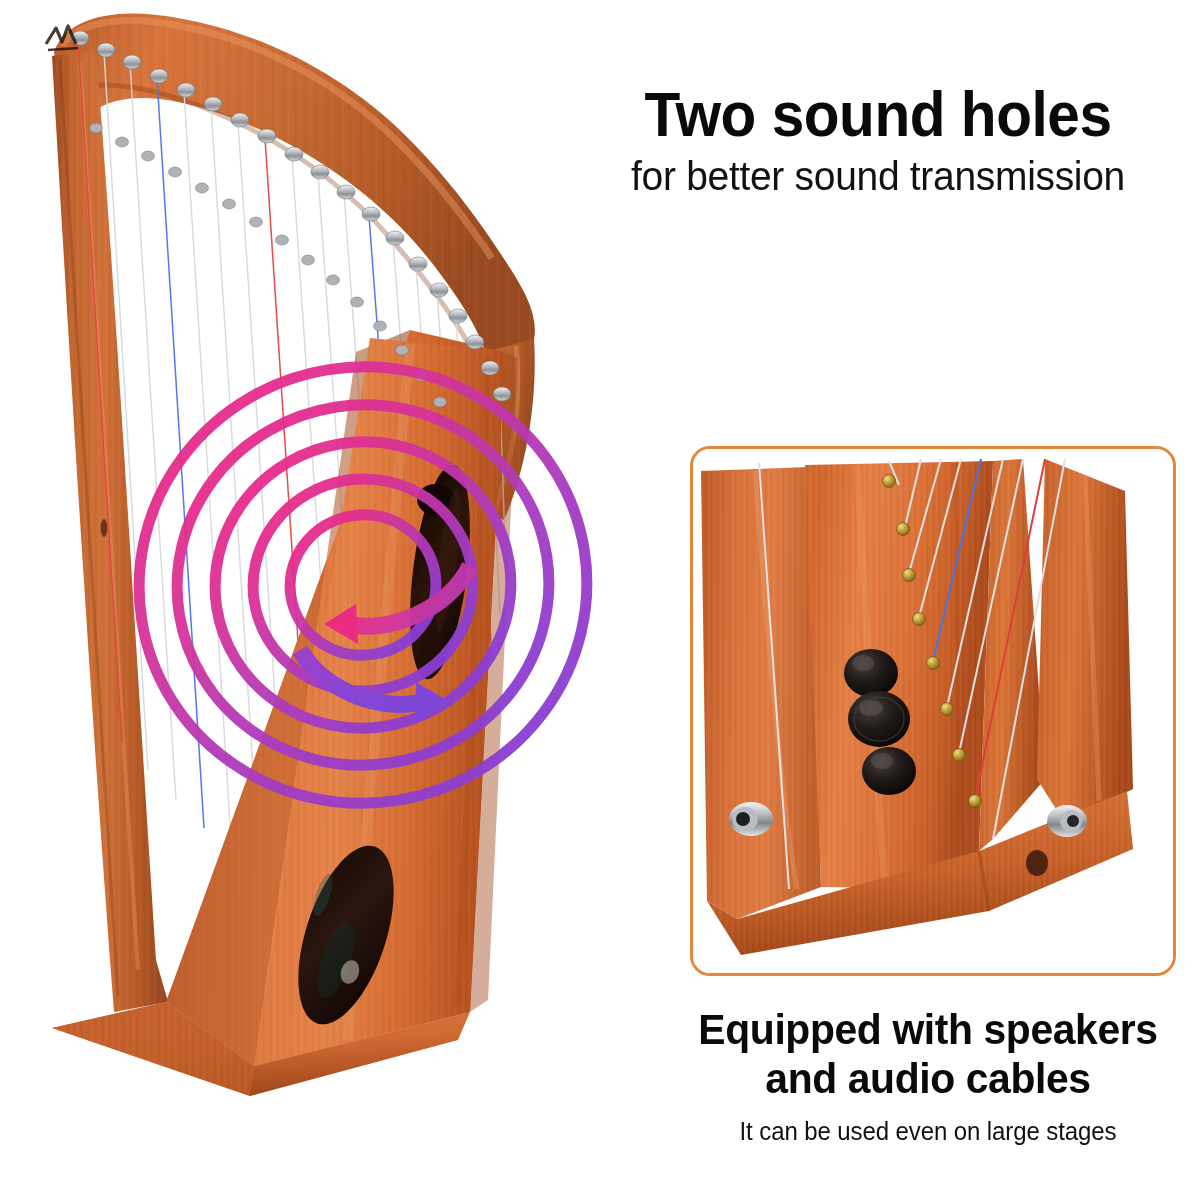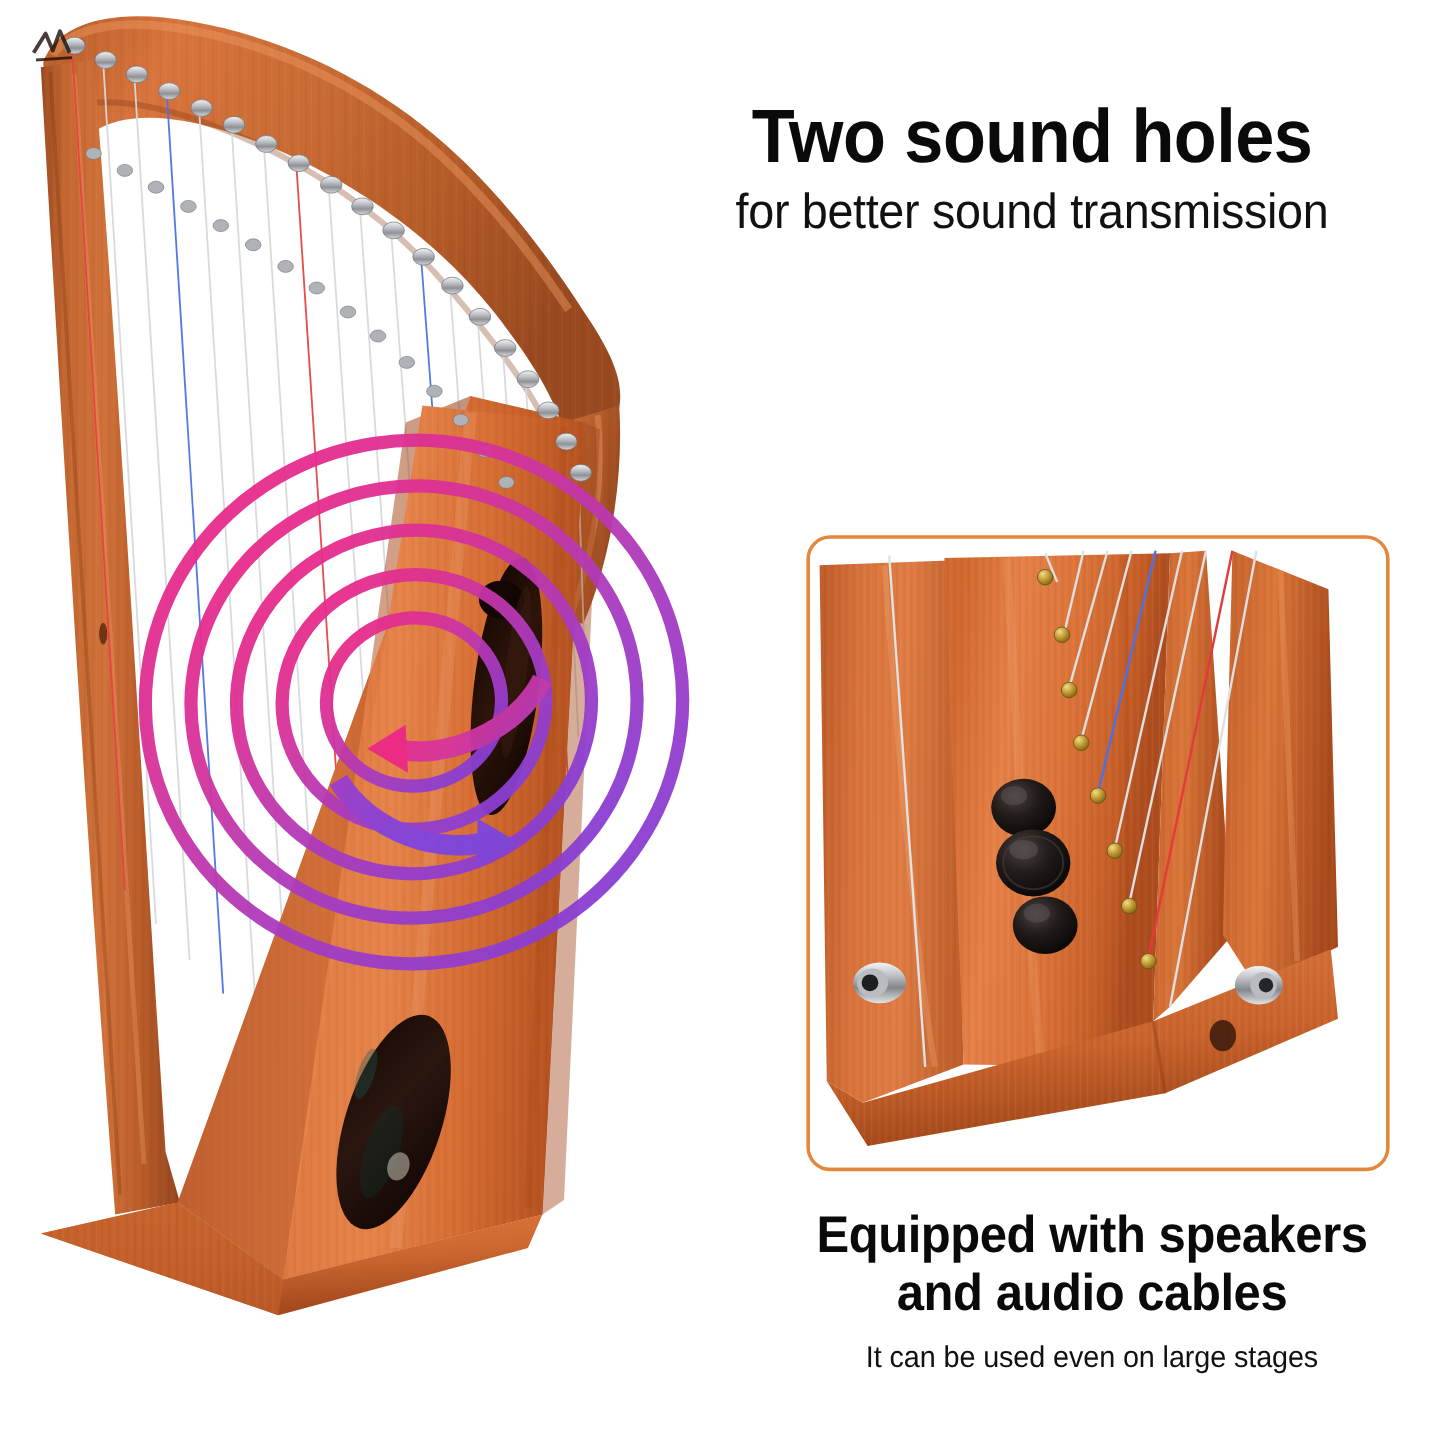--- a/index.html
+++ b/index.html
@@ -4,21 +4,21 @@
 <title>Lyre Harp Product Feature</title>
 <style>
   * { margin:0; padding:0; box-sizing:border-box; }
   html,body { width:1200px; height:1200px; }
   body {
     font-family:"Liberation Sans", sans-serif;
     background:#ffffff;
     overflow:hidden;
     position:relative;
   }
-  #stage { position:absolute; inset:0; width:1012px; height:1200px; background:#fff; }
+  #stage { position:absolute; inset:0; width:1012px; height:1200px; background:#fff;margin-left:18px; }
 
   
   .headline-block { position:absolute; left:520px; top:82px; width:680px; text-align:center; }
   .headline {
     font-size:63px; font-weight:bold; color:#0a0a0a;
     letter-spacing:-0.5px; line-height:1.02;
     transform:scaleX(0.93); transform-origin:center;
     white-space:nowrap;
   }
   .subhead {

